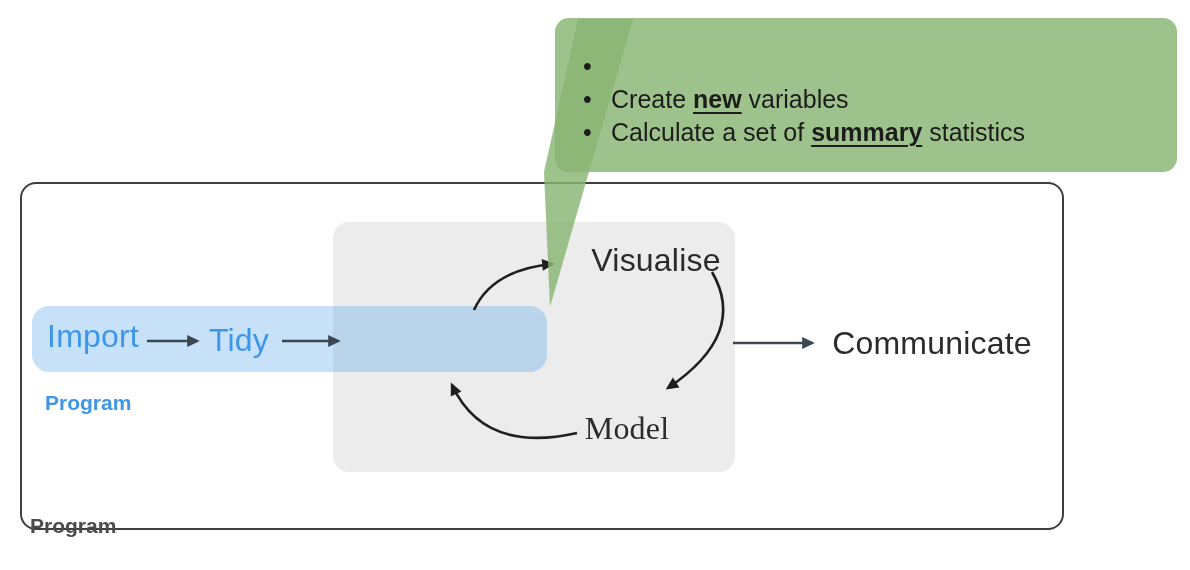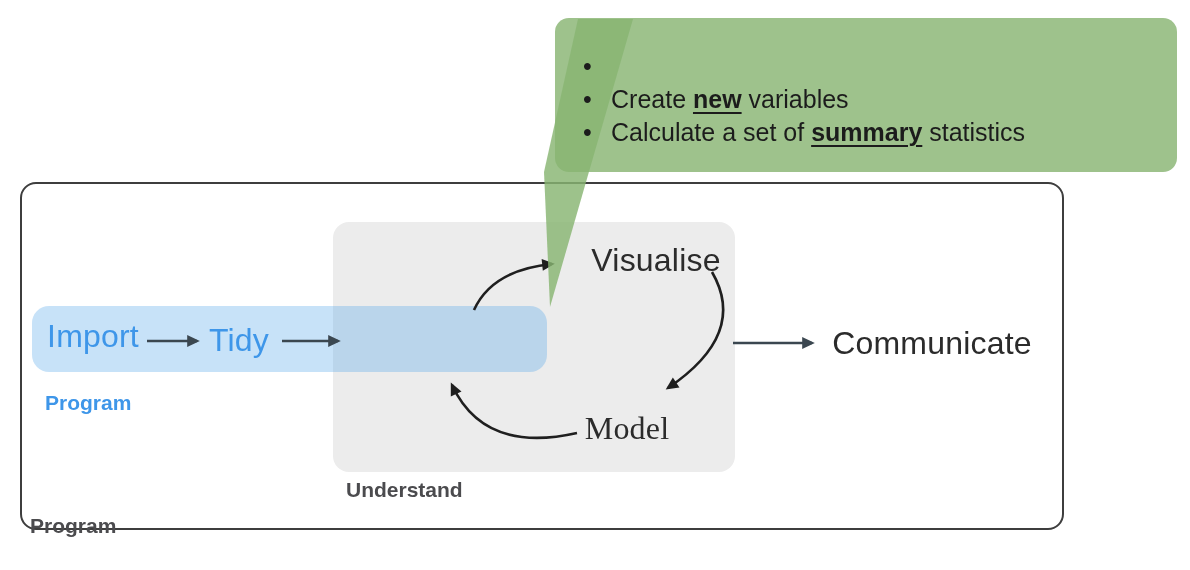--- a/index.html
+++ b/index.html
@@ -86,21 +86,20 @@
     <polygon points="578,19 633,19 550,307 544,172" fill="rgba(136,181,114,0.82)"></polygon>
   </svg>
 
   <div class="node blue" style="left:93px;top:336px;">Import</div>
   <div class="node blue" style="left:239px;top:340px;">Tidy</div>
   <div class="node" style="left:656px;top:260px;">Visualise</div>
   <div class="node" style="left:627px;top:428px;font-family:Liberation Serif, serif;">Model</div>
   <div class="node" style="left:932px;top:343px;">Communicate</div>
 
   <div class="grouplabel blue" style="left:45px;top:391px;">Program</div>
-  <div class="grouplabel" style="left:346px;top:478px;">Understand</div>
   <div class="grouplabel" style="left:30px;top:514px;">Program</div>
 
   <div class="bullets">
     <div class="bullet-row">
       <span class="dot">•</span>
     </div>
     <div class="bullet-row">
       <span class="dot">•</span>
       <span class="txt"><span>Create </span><span class="key">new</span><span> variables</span></span>
     </div>

